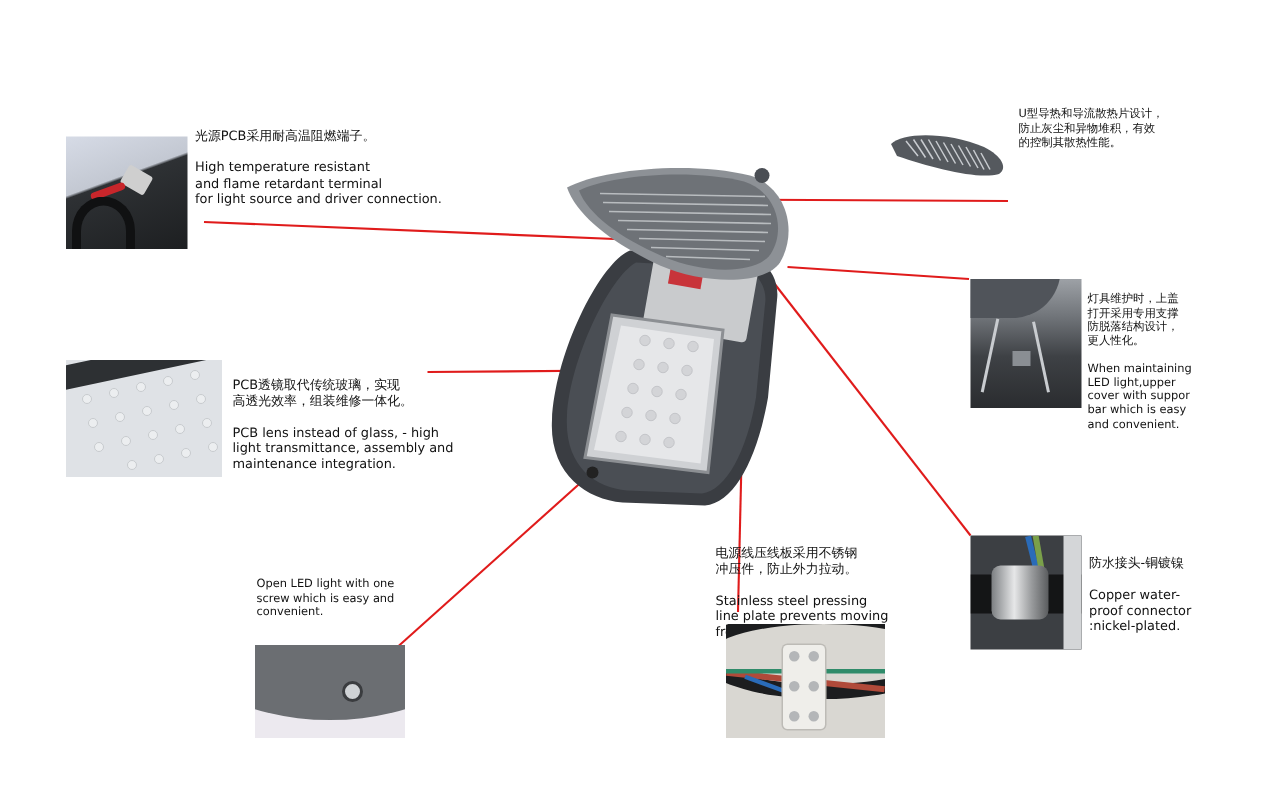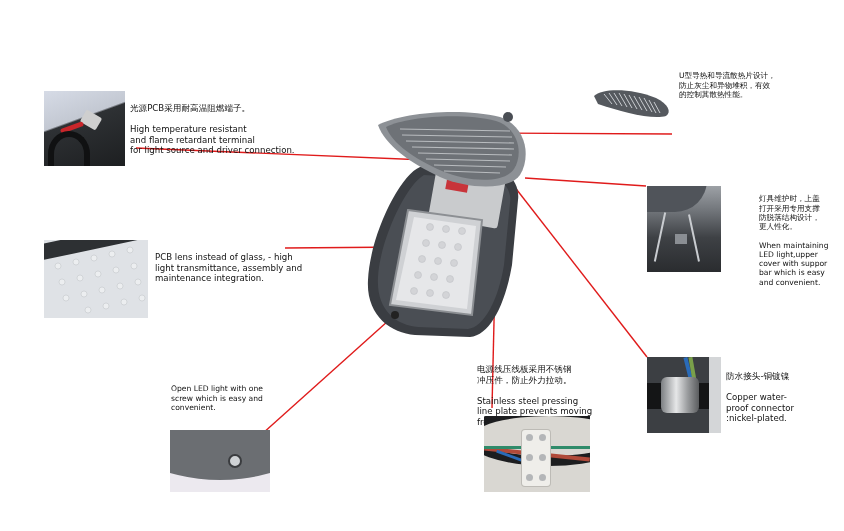--- a/index.html
+++ b/index.html
@@ -83,21 +83,21 @@
     </g>
     <circle cx="148" cy="12" r="5" fill="#4a4e54"></circle>
   </svg>
 </div>
 
 <div class="photo" style="left:44px;top:91px;width:81px;height:75px;background:linear-gradient(160deg,#d6dbe6 0%,#c3c8d2 38%,#2e3134 40%,#1d1f21 100%);">
   <div class="abs" style="left:38px;top:22px;width:18px;height:14px;background:#cfcfcf;transform:rotate(30deg);border-radius:2px;"></div>
   <div class="abs" style="left:16px;top:34px;width:24px;height:5px;background:#c8262b;transform:rotate(-20deg);border-radius:3px;"></div>
   <div class="abs" style="left:4px;top:40px;width:30px;height:40px;border:6px solid #101112;border-radius:50% 50% 0 0;border-bottom:none;"></div>
 </div>
-<div class="caption cap-l" style="left:130px;top:93px;">
+<div class="caption cap-l" style="left:130px;top:76px;">
   <div>光源PCB采用耐高温阻燃端子。</div>
   <div>High temperature resistant
 and flame retardant terminal
 for light source and driver connection.</div>
 </div>
 
 <div class="photo" style="left:592px;top:86px;width:80px;height:34px;">
   <svg width="80" height="34" viewBox="0 0 80 34">
     <path d="M2 10 C 10 2, 40 2, 64 12 C 76 18, 80 26, 74 30 C 60 34, 30 26, 6 18 Z" fill="#55595e"></path>
     <g stroke="#c9ccd0" stroke-width="1">
@@ -120,21 +120,21 @@
 防止灰尘和异物堆积，有效
 的控制其散热性能。</div>
 </div>
 
 <div class="photo" style="left:647px;top:186px;width:74px;height:86px;background:linear-gradient(180deg,#9da1a6 0%,#6f7378 30%,#3e4145 60%,#2a2c2f 100%);">
   <div class="abs" style="left:-10px;top:-6px;width:70px;height:32px;background:#50545a;border-radius:0 0 40px 10px;"></div>
   <div class="abs" style="left:12px;top:26px;width:2px;height:50px;background:#c9ccd0;transform:rotate(12deg);"></div>
   <div class="abs" style="left:46px;top:28px;width:2px;height:48px;background:#c9ccd0;transform:rotate(-12deg);"></div>
   <div class="abs" style="left:28px;top:48px;width:12px;height:10px;background:#8a8e93;"></div>
 </div>
-<div class="caption cap-s" style="left:725px;top:185px;margin-left:34px;">
+<div class="caption cap-s" style="left:725px;top:185px;">
   <div>灯具维护时，上盖
 打开采用专用支撑
 防脱落结构设计，
 更人性化。</div>
   <div>When maintaining
 LED light,upper
 cover with suppor
  bar which is easy
  and convenient.</div>
 </div>
@@ -159,20 +159,22 @@
         <circle cx="76" cy="46" r="3"></circle>
         <circle cx="94" cy="42" r="3"></circle>
       <circle cx="44" cy="70" r="3"></circle>
         <circle cx="62" cy="66" r="3"></circle>
         <circle cx="80" cy="62" r="3"></circle>
         <circle cx="98" cy="58" r="3"></circle>
     </g>
   </svg>
 </div>
 <div class="caption cap-l" style="left:155px;top:242px;">
+  <div>PCB透镜取代传统玻璃，实现
+高透光效率，组装维修一体化。</div>
   <div>PCB lens instead of glass, - high
 light transmittance, assembly and
 maintenance integration.</div>
 </div>
 
 <div class="caption cap-s" style="left:171px;top:375px;">
   <div>Open LED light with one
 screw which is easy and
 convenient.</div>
 </div>

